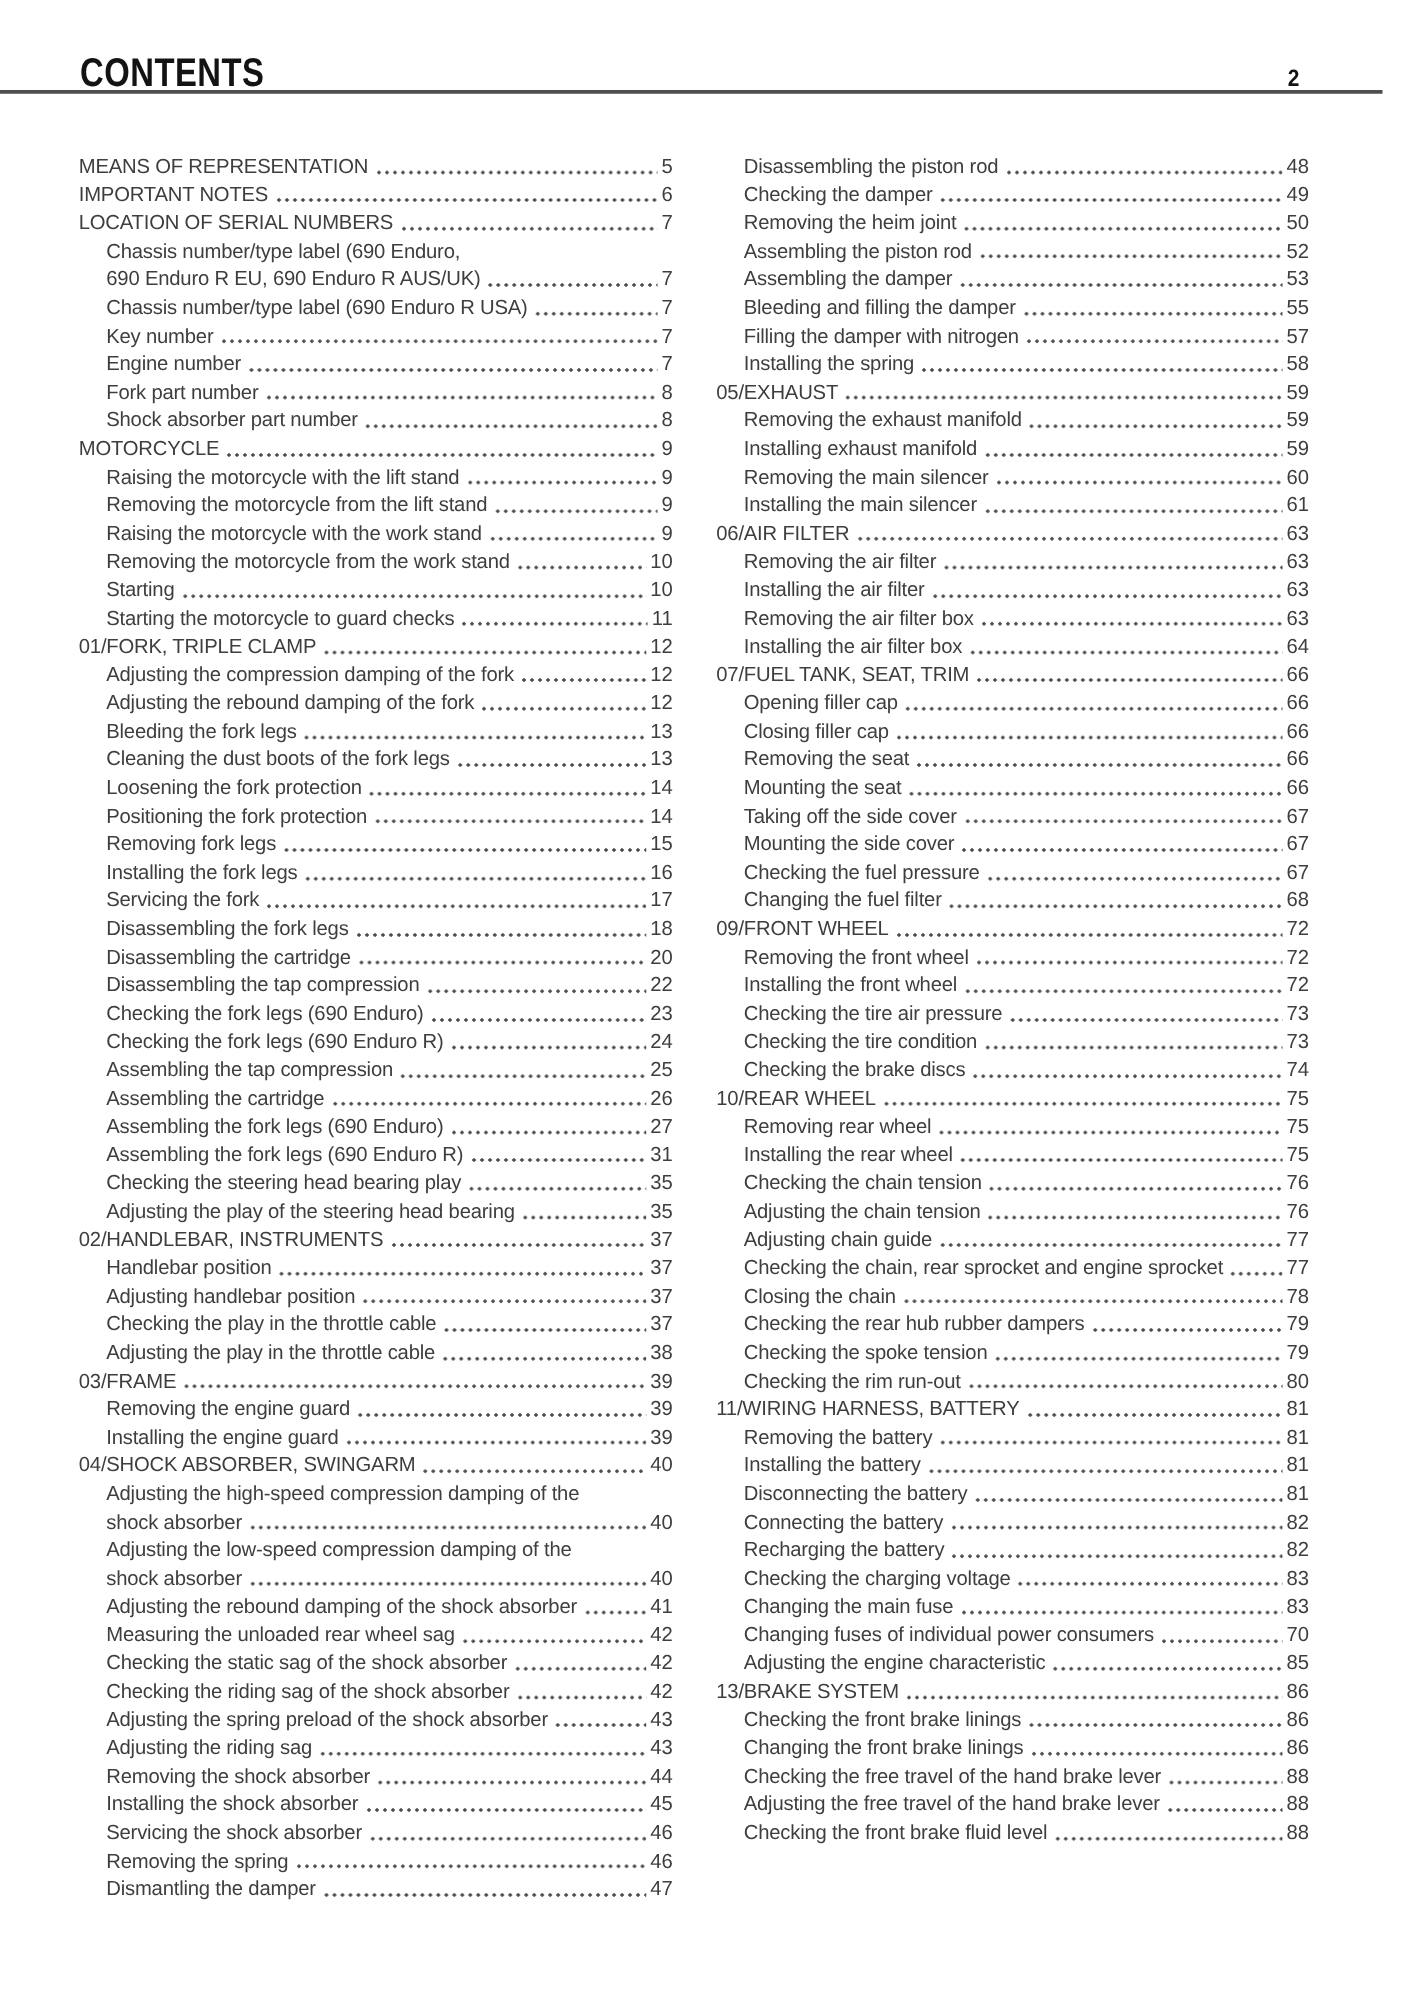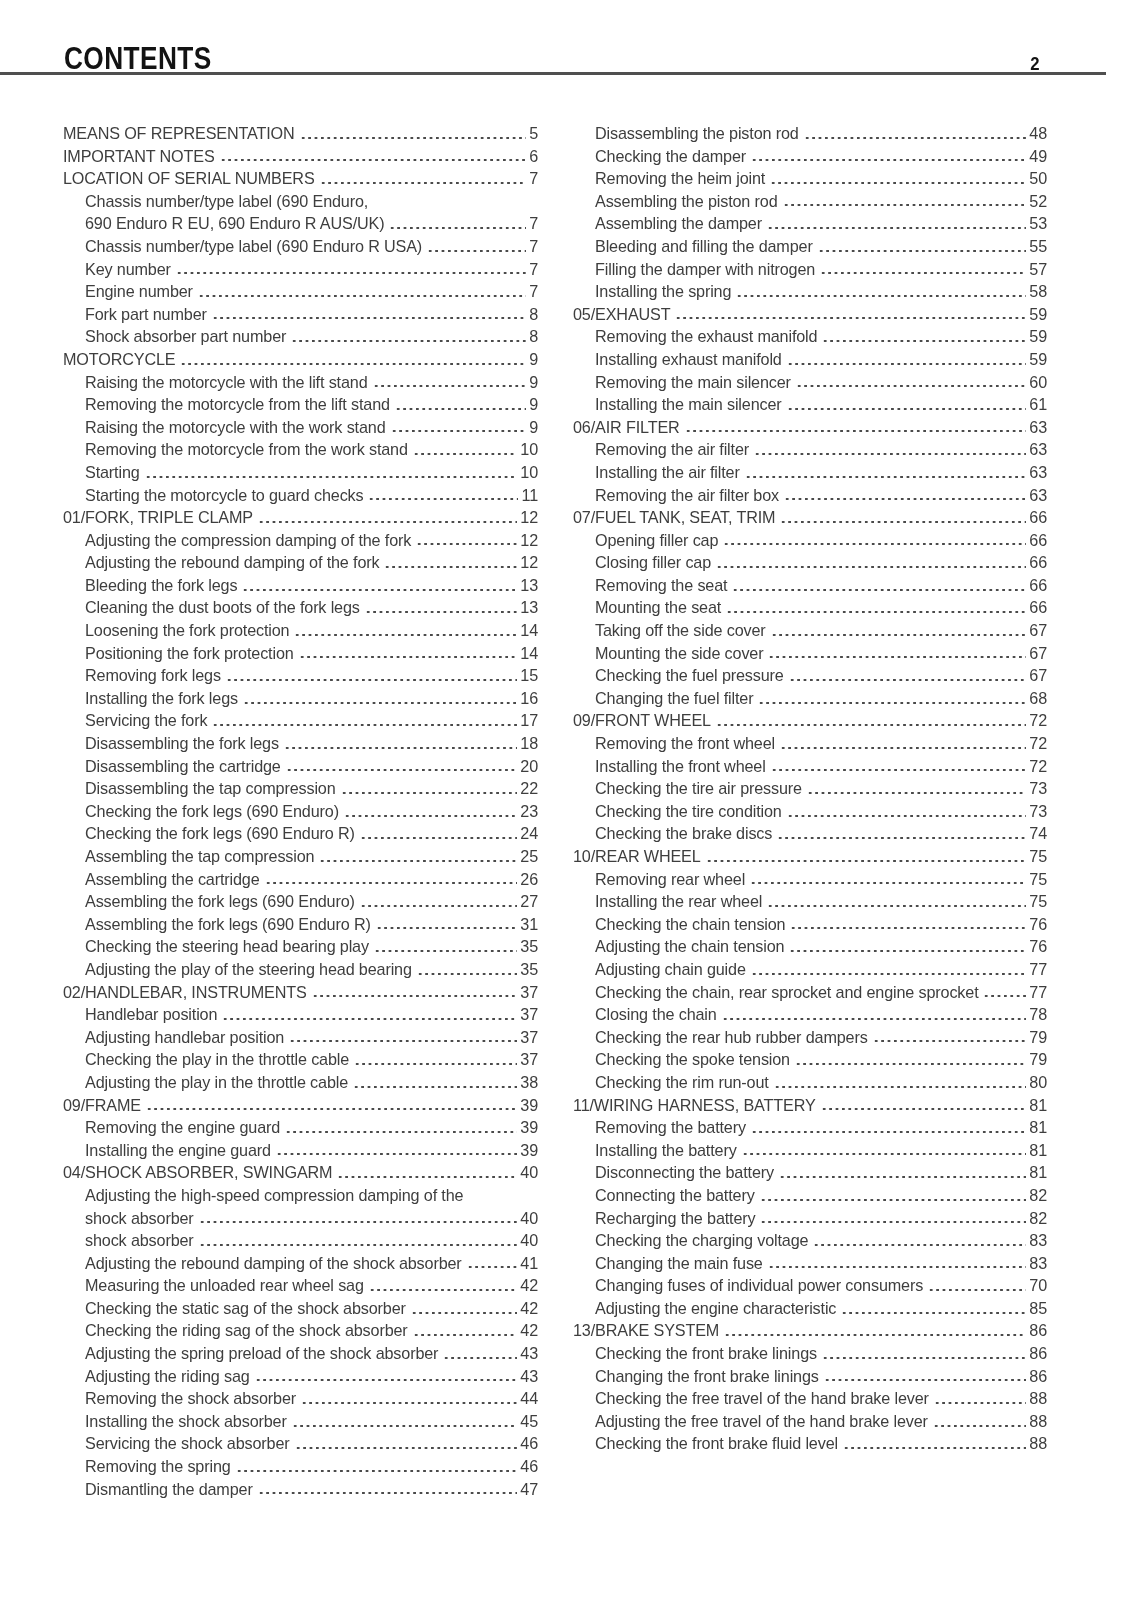--- a/index.html
+++ b/index.html
@@ -258,21 +258,21 @@
           <span class="label">Checking the play in the throttle cable</span>
           <span class="dots"></span>
           <span class="pg">37</span>
         </div>
         <div class="row lvl1">
           <span class="label">Adjusting the play in the throttle cable</span>
           <span class="dots"></span>
           <span class="pg">38</span>
         </div>
         <div class="row lvl0">
-          <span class="label">09/FRAME</span>
+          <span class="label">03/FRAME</span>
           <span class="dots"></span>
           <span class="pg">39</span>
         </div>
         <div class="row lvl1">
           <span class="label">Removing the engine guard</span>
           <span class="dots"></span>
           <span class="pg">39</span>
         </div>
         <div class="row lvl1">
           <span class="label">Installing the engine guard</span>
@@ -284,20 +284,23 @@
           <span class="dots"></span>
           <span class="pg">40</span>
         </div>
         <div class="row lvl1">
           <span class="label">Adjusting the high-speed compression damping of the</span>
         </div>
         <div class="row lvl1">
           <span class="label">shock absorber</span>
           <span class="dots"></span>
           <span class="pg">40</span>
+        </div>
+        <div class="row lvl1">
+          <span class="label">Adjusting the low-speed compression damping of the</span>
         </div>
         <div class="row lvl1">
           <span class="label">shock absorber</span>
           <span class="dots"></span>
           <span class="pg">40</span>
         </div>
         <div class="row lvl1">
           <span class="label">Adjusting the rebound damping of the shock absorber</span>
           <span class="dots"></span>
           <span class="pg">41</span>
@@ -431,20 +434,25 @@
         </div>
         <div class="row lvl1">
           <span class="label">Installing the air filter</span>
           <span class="dots"></span>
           <span class="pg">63</span>
         </div>
         <div class="row lvl1">
           <span class="label">Removing the air filter box</span>
           <span class="dots"></span>
           <span class="pg">63</span>
+        </div>
+        <div class="row lvl1">
+          <span class="label">Installing the air filter box</span>
+          <span class="dots"></span>
+          <span class="pg">64</span>
         </div>
         <div class="row lvl0">
           <span class="label">07/FUEL TANK, SEAT, TRIM</span>
           <span class="dots"></span>
           <span class="pg">66</span>
         </div>
         <div class="row lvl1">
           <span class="label">Opening filler cap</span>
           <span class="dots"></span>
           <span class="pg">66</span>

